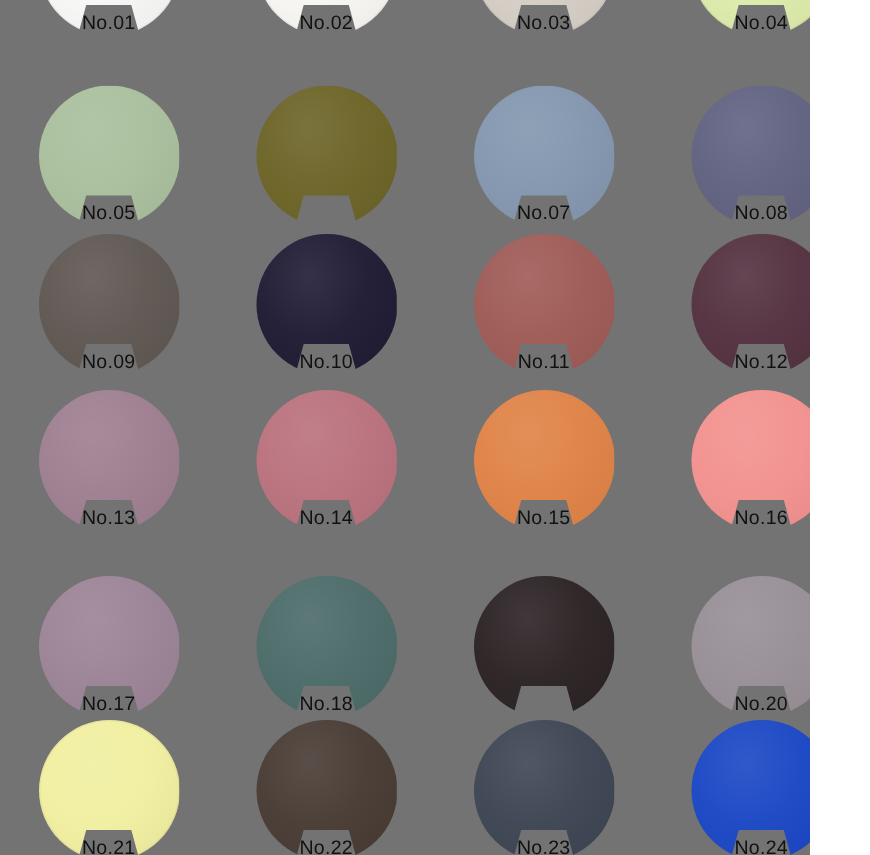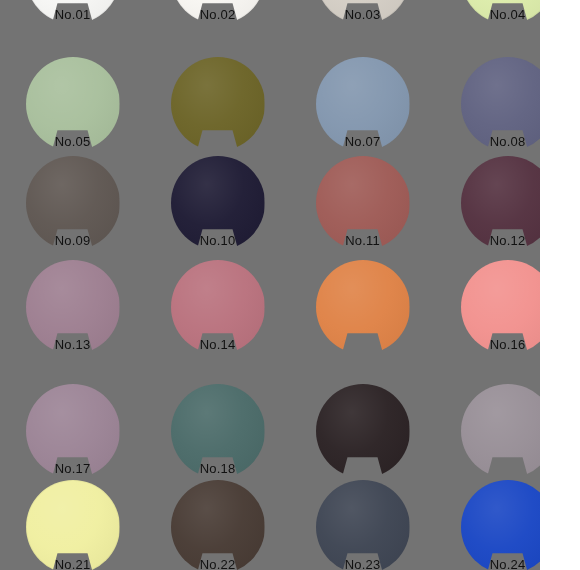--- a/index.html
+++ b/index.html
@@ -153,40 +153,42 @@
       <div class="swatch-cell">
         <div class="swatch-disc" style="background: rgb(157, 126, 144);"></div>
         <div class="swatch-label">No.13</div>
       </div>
       <div class="swatch-cell">
         <div class="swatch-disc" style="background: rgb(185, 113, 125);"></div>
         <div class="swatch-label">No.14</div>
       </div>
       <div class="swatch-cell">
         <div class="swatch-disc" style="background: rgb(223, 130, 70);"></div>
+        <div class="swatch-label">No.15</div>
       </div>
       <div class="swatch-cell">
         <div class="swatch-disc" style="background: rgb(242, 145, 142);"></div>
         <div class="swatch-label">No.16</div>
       </div>
     </div>
     <div class="swatch-row" style="top: 384px;">
       <div class="swatch-cell">
         <div class="swatch-disc" style="background: rgb(155, 131, 149);"></div>
         <div class="swatch-label">No.17</div>
       </div>
       <div class="swatch-cell">
         <div class="swatch-disc" style="background: rgb(74, 106, 104);"></div>
         <div class="swatch-label">No.18</div>
       </div>
       <div class="swatch-cell">
         <div class="swatch-disc" style="background: rgb(42, 33, 35);"></div>
       </div>
       <div class="swatch-cell">
         <div class="swatch-disc" style="background: rgb(151, 142, 150);"></div>
+        <div class="swatch-label">No.20</div>
       </div>
     </div>
     <div class="swatch-row" style="top: 480px;">
       <div class="swatch-cell">
         <div class="swatch-disc is-pale" style="background: rgb(240, 239, 160);"></div>
         <div class="swatch-label">No.21</div>
       </div>
       <div class="swatch-cell">
         <div class="swatch-disc" style="background: rgb(71, 58, 51);"></div>
         <div class="swatch-label">No.22</div>

